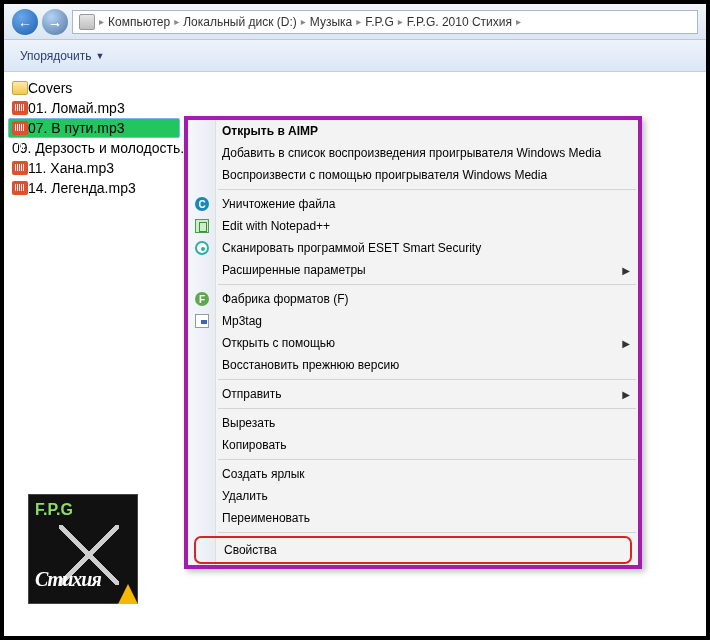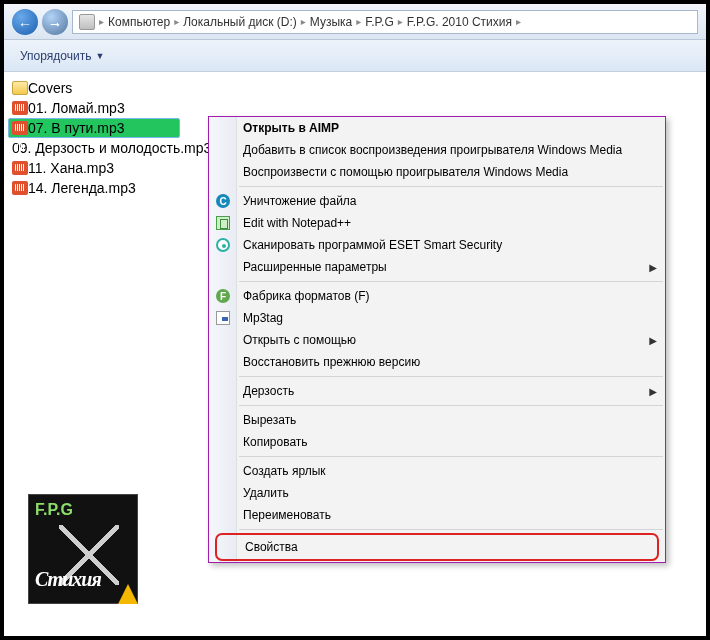--- a/index.html
+++ b/index.html
@@ -23,21 +23,21 @@
   
   .content { display:flex; height: calc(640px - 8px - 36px - 32px); }
   .filepane { width: 180px; padding: 6px 4px; }
   .filerow { display:flex; align-items:center; font-size:14px; color:#000; padding:2px 4px; height:20px; white-space:nowrap; }
   .filerow.selected { background:#22c55e; border:1px solid #7db7e8; border-radius:2px; padding:1px 3px; }
   .fi-folder { width:16px; height:14px; background: linear-gradient(#ffe9a8,#f2c94c); border:1px solid #caa63e; border-radius:2px; }
   .fi-audio { width:16px; height:14px; background:#e0502e; border-radius:2px; position:relative; }
   .fi-audio::before { content:""; position:absolute; left:3px; top:3px; width:10px; height:7px; background:repeating-linear-gradient(90deg,#fff 0 1px,transparent 1px 2px); border-radius:1px; }
 
   
-  .ctx { position:absolute; left:204px; top:112px; width: 458px; background:#f3f3f3; border:1px solid #a21caf; box-shadow: 3px 3px 6px rgba(0,0,0,0.25); font-size:12px; }
+  .ctx { position:absolute; left:180px; top:112px; width: 458px; background:#f3f3f3; border:4px solid #a21caf; box-shadow: 3px 3px 6px rgba(0,0,0,0.25); font-size:12px; }
   .ctx .gutter { position:absolute; left:0; top:0; bottom:0; width:28px; background:linear-gradient(to right,#f5f7fb,#e8ecf3); border-right:1px solid #dcdee4; }
   .mi { position:relative; display:flex; align-items:center; height:22px; padding-left:34px; padding-right:20px; color:#000; }
   .mi.bold { font-weight:700; }
   .mi .arrow { position:absolute; right:8px; font-size:10px; color:#333; }
   .mi .mi-icon { position:absolute; left:6px; width:16px; height:16px; display:flex; align-items:center; justify-content:center; }
   .sep { height:1px; background:#d3d4d8; margin:3px 2px 3px 30px; }
   .mi.highlighted { border:2px solid #d22; border-radius:7px; margin:1px 6px; padding-left:28px; height:28px; }
 
   
   .preview { position:absolute; left:24px; bottom:32px; }
@@ -167,21 +167,21 @@
       </div>
       <div class="mi">
         <span>Открыть с помощью</span>
         <span class="arrow">▶</span>
       </div>
       <div class="mi">
         <span>Восстановить прежнюю версию</span>
       </div>
       <div class="sep"></div>
       <div class="mi">
-        <span>Дерзость</span>
+        <span>Отправить</span>
         <span class="arrow">▶</span>
       </div>
       <div class="sep"></div>
       <div class="mi">
         <span>Вырезать</span>
       </div>
       <div class="mi">
         <span>Копировать</span>
       </div>
       <div class="sep"></div>

